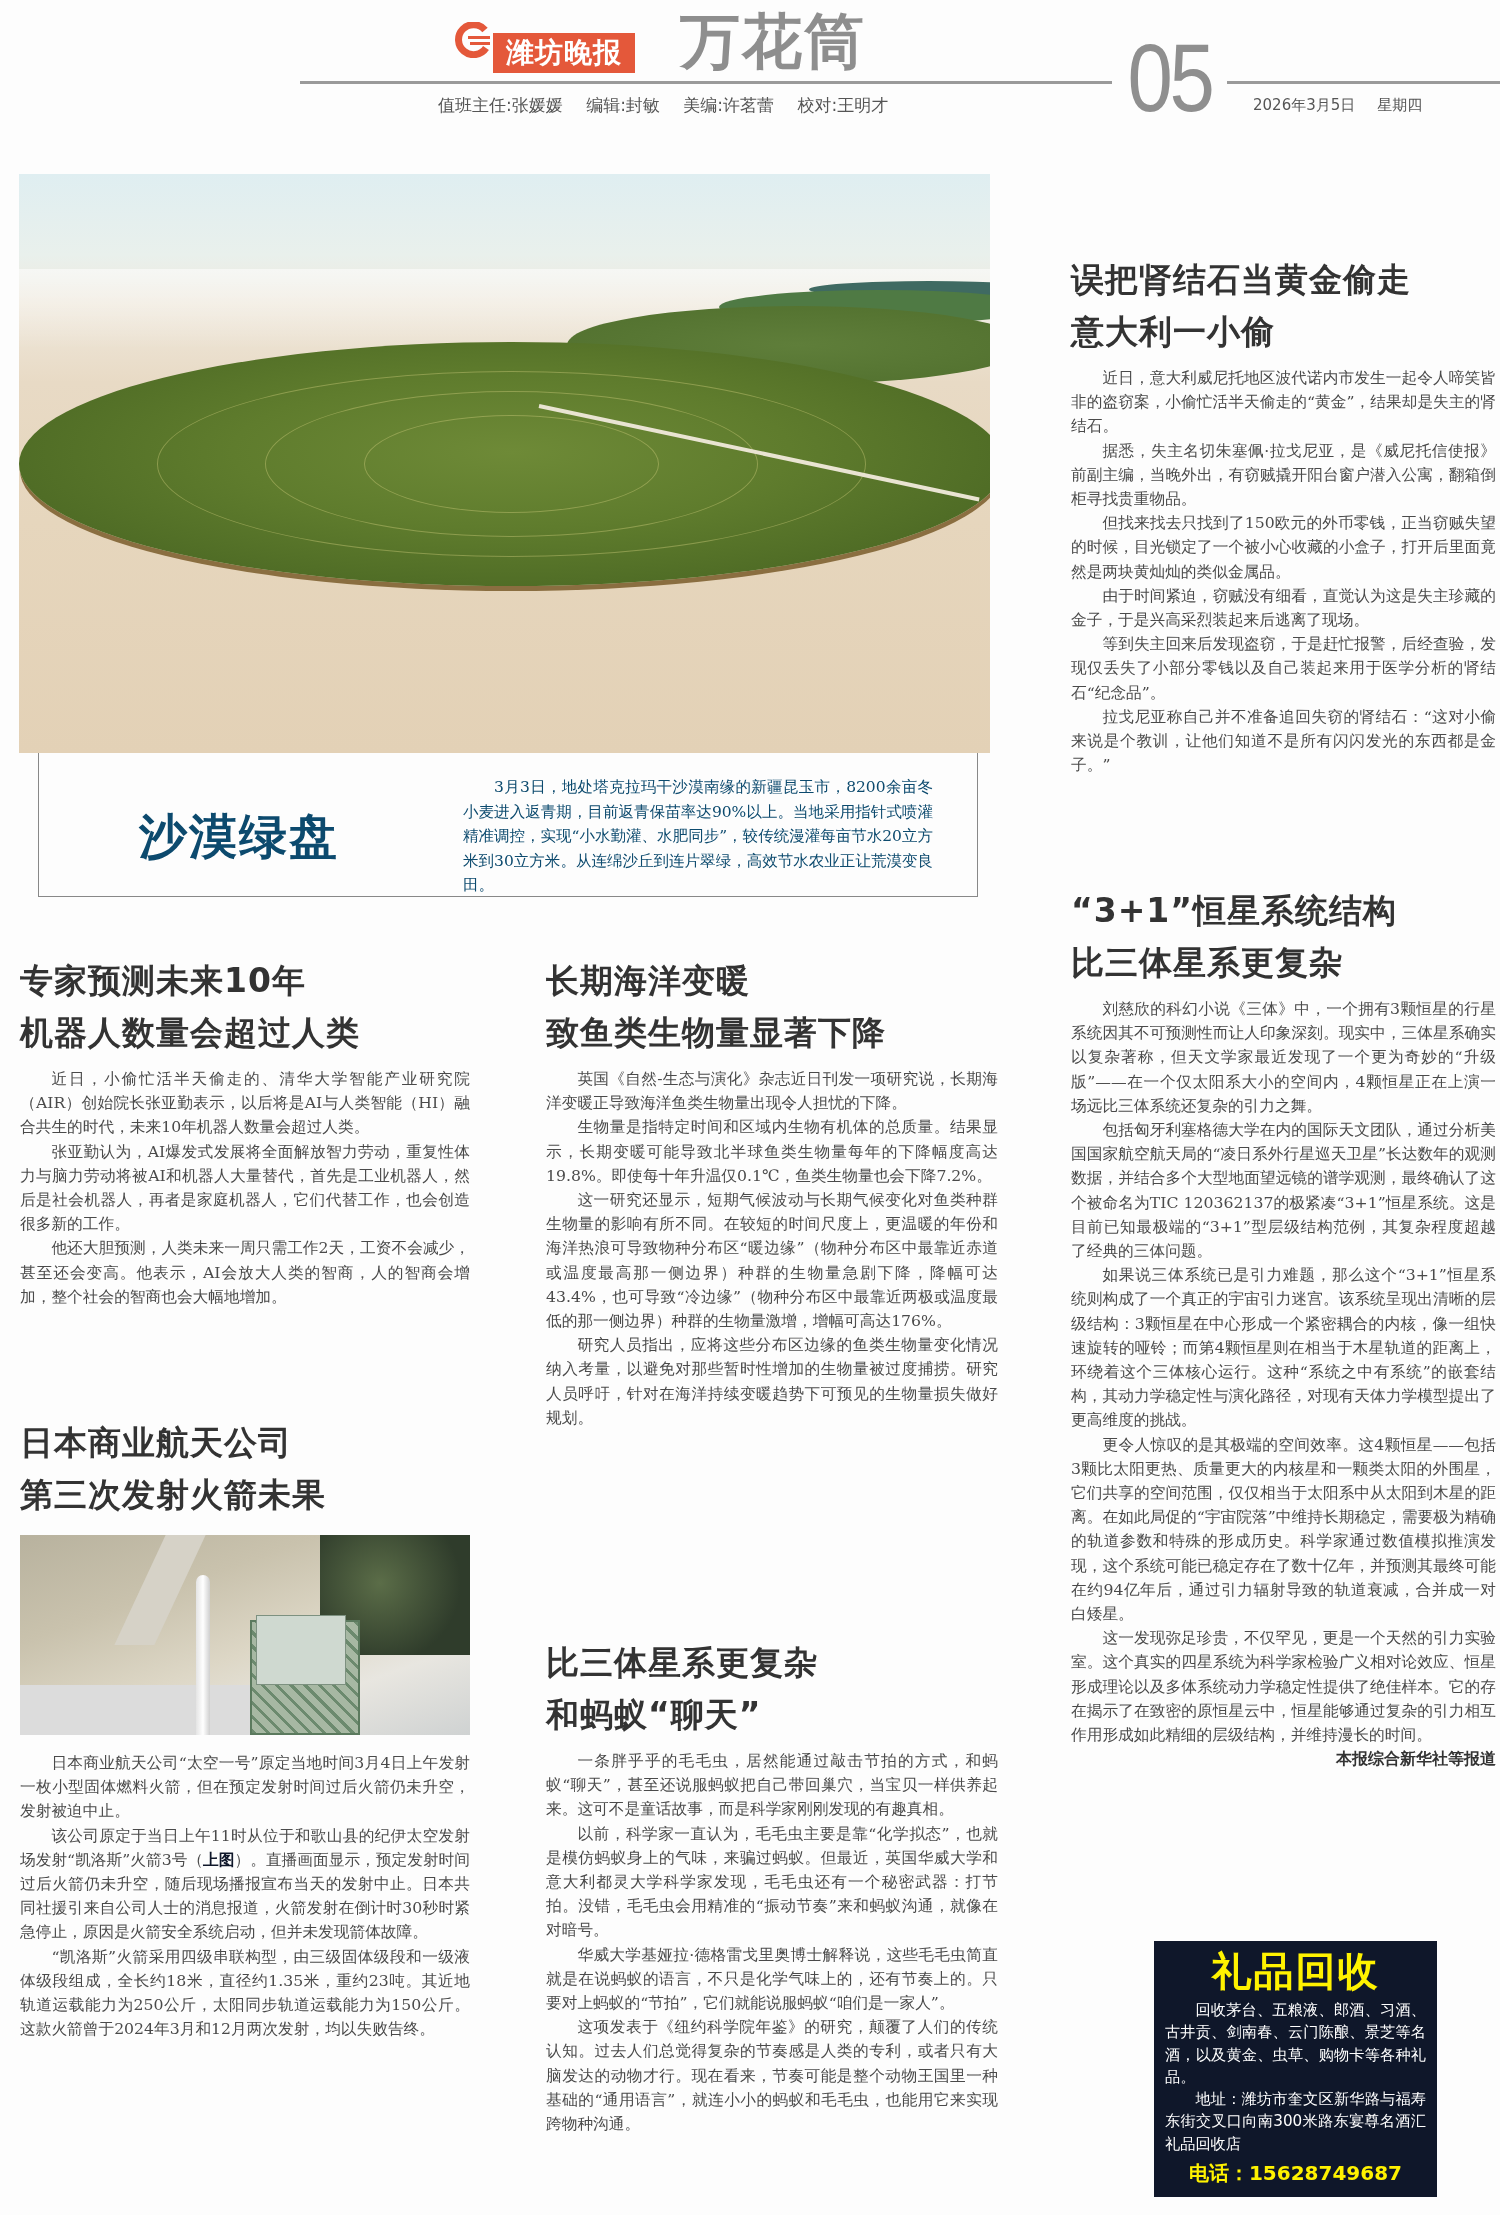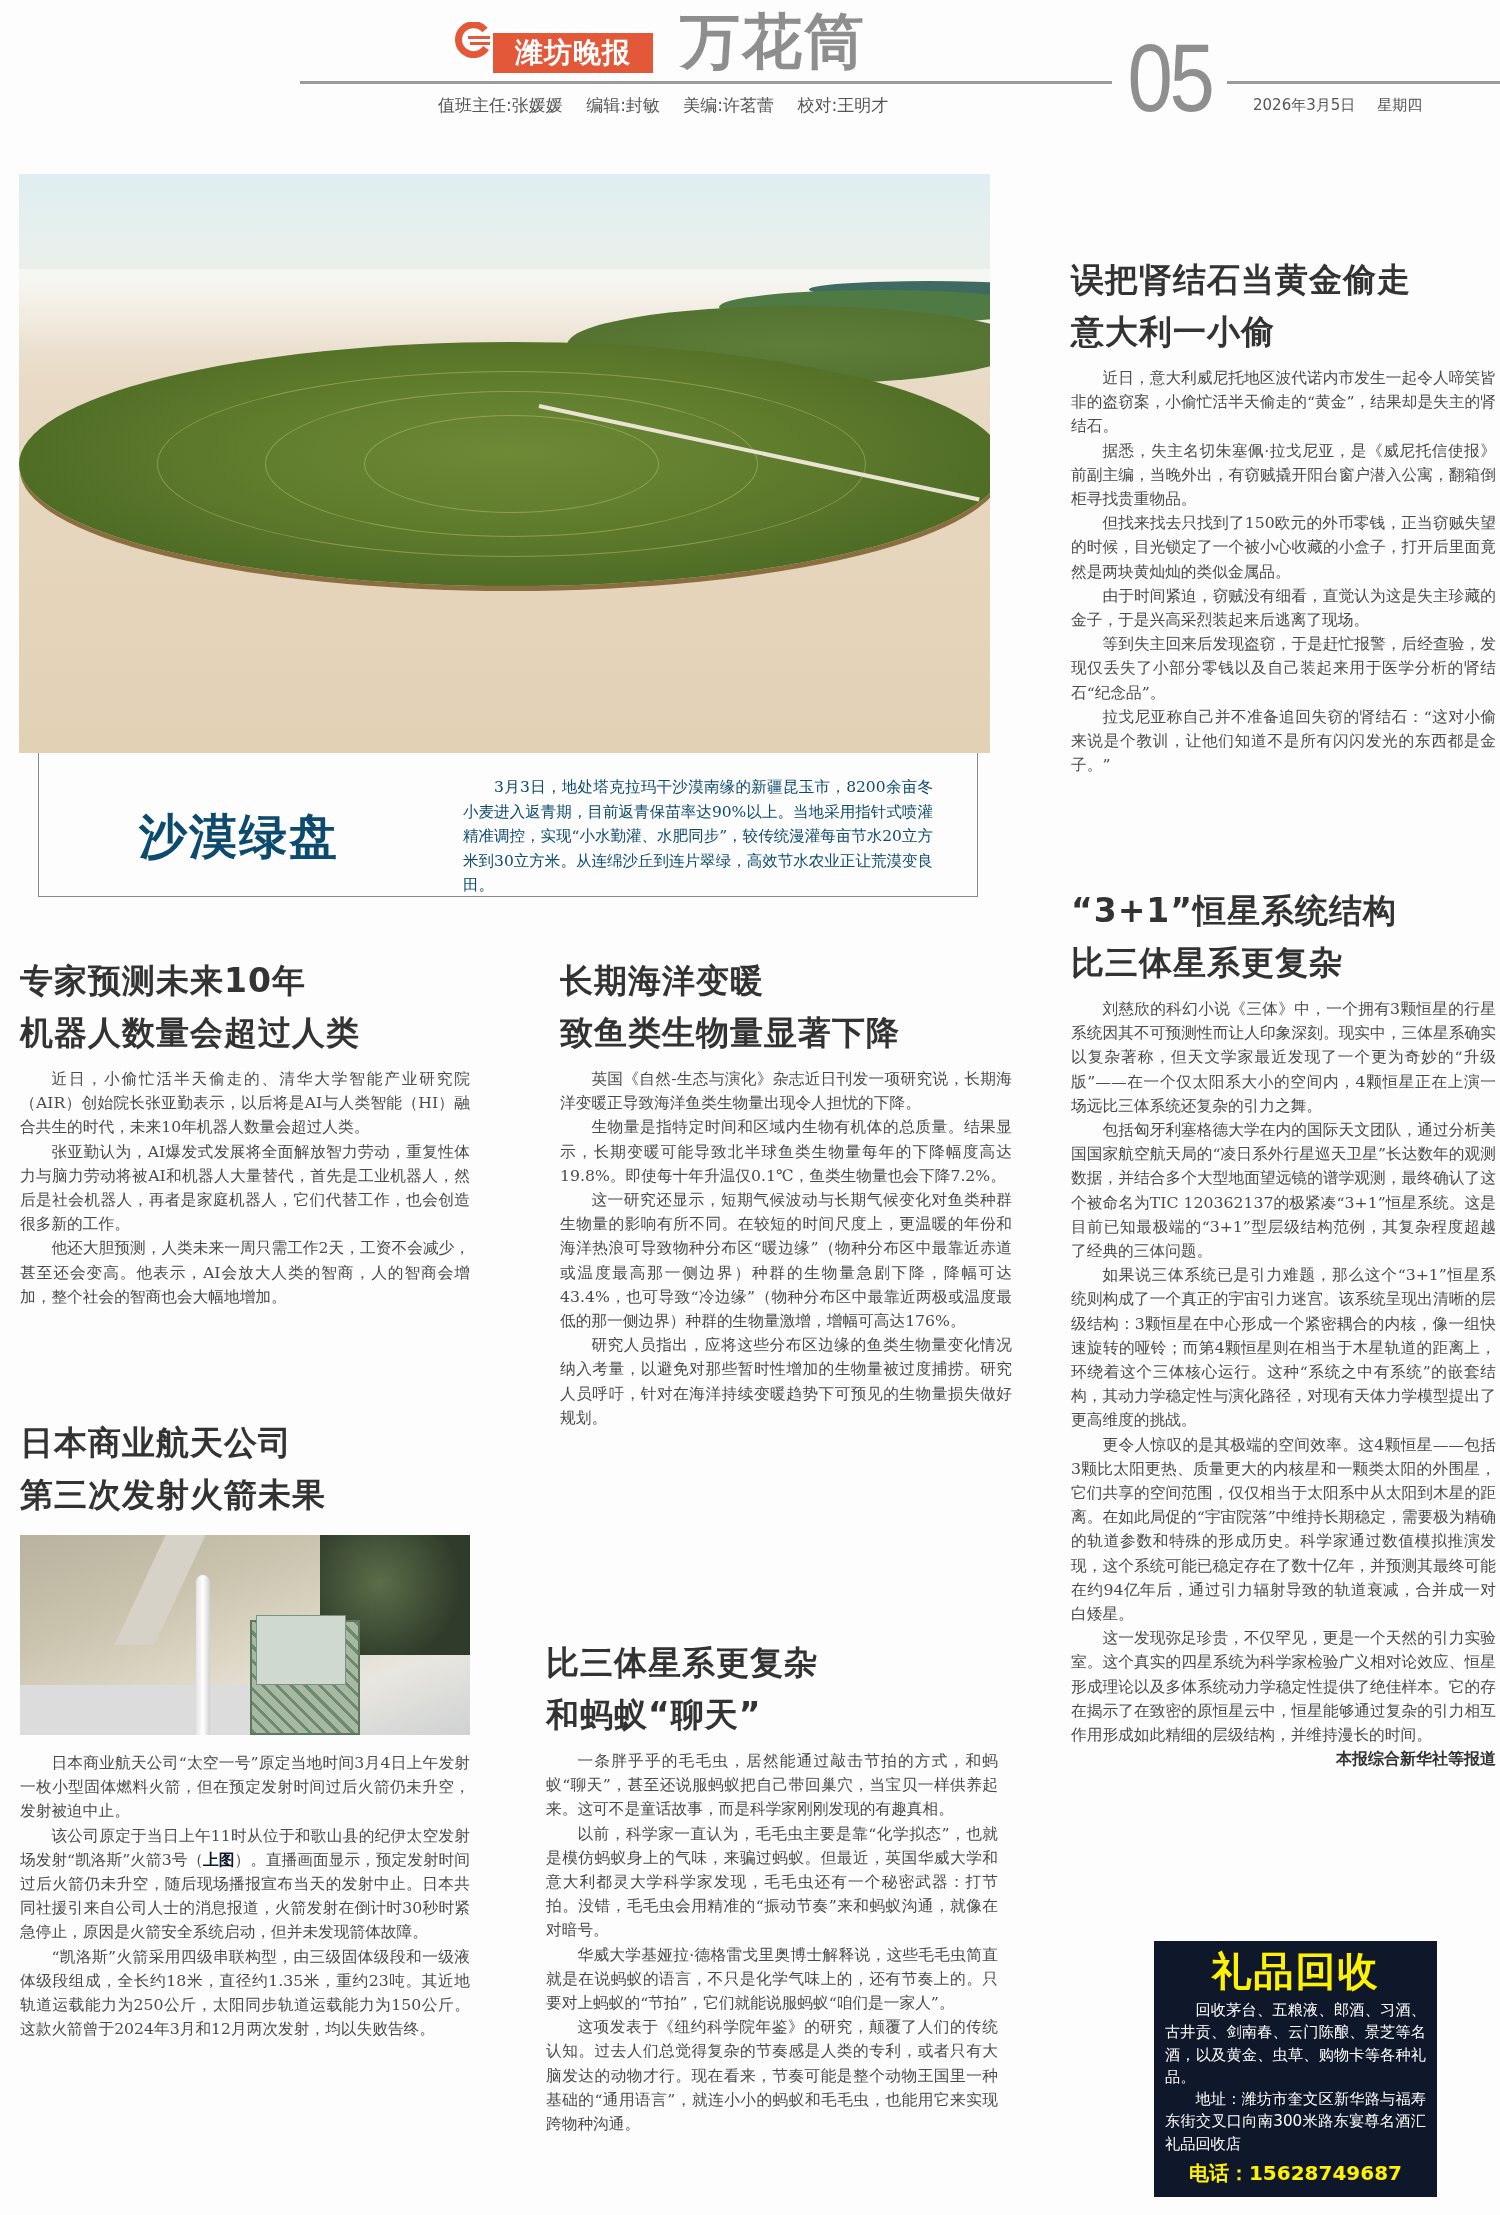--- a/index.html
+++ b/index.html
@@ -2,21 +2,21 @@
 <html><head>
 <meta charset="utf-8">
 <style>
   * { margin: 0; padding: 0; box-sizing: border-box; }
   html, body { width: 1500px; height: 2215px; background: #fdfdfd; overflow: hidden; }
   body { position: relative; font-family: "DejaVu Serif", "Liberation Serif", serif; color: #3a3a3a; }
 
   
   .masthead { position: absolute; left: 0; top: 0; width: 1500px; height: 130px; }
   .logo-mark { position: absolute; left: 455px; top: 22px; width: 36px; height: 36px; }
-  .logo-box { position: absolute; left: 493px; top: 33px; height: 40px; padding: 0 22px; background: #e4583a; color: #fff; font-family: "DejaVu Sans", sans-serif; font-weight: bold; font-size: 28px; line-height: 40px; letter-spacing: 1px; }
+  .logo-box { position: absolute; left: 493px; top: 33px; height: 40px; padding: 0 13px; background: #e4583a; color: #fff; font-family: "DejaVu Sans", sans-serif; font-weight: bold; font-size: 28px; line-height: 40px; letter-spacing: 1px; }
   .section-title { position: absolute; left: 680px; top: 6px; font-family: "DejaVu Sans", sans-serif; font-weight: bold; font-size: 60px; line-height: 70px; color: #8e8e8e; letter-spacing: 2px; }
   .rule-left { position: absolute; left: 300px; top: 81px; width: 812px; height: 3px; background: #9a9a9a; }
   .rule-right { position: absolute; left: 1227px; top: 81px; width: 273px; height: 3px; background: #9a9a9a; }
   .page-no { position: absolute; left: 1112px; top: 30px; width: 115px; text-align: center; font-family: "Liberation Sans", sans-serif; font-size: 96px; line-height: 96px; color: #8f8f8f; letter-spacing: -4px; transform: scaleX(0.85); transform-origin: center; }
   .staff { position: absolute; left: 438px; top: 94px; font-family: "DejaVu Sans", sans-serif; font-size: 17px; color: #555; white-space: nowrap; }
   .staff span { margin-right: 18px; }
   .date-line { position: absolute; left: 1253px; top: 96px; font-family: "DejaVu Sans", sans-serif; font-size: 15px; color: #555; white-space: nowrap; }
   .date-line span + span { margin-left: 22px; }
 
   
@@ -36,21 +36,21 @@
   
   .article { position: absolute; }
   .headline { font-family: "DejaVu Sans", sans-serif; font-weight: bold; color: #333; font-size: 33px; line-height: 52px; letter-spacing: 1px; white-space: nowrap; }
   .body { font-family: "DejaVu Serif", serif; font-size: 15.7px; line-height: 24.2px; color: #4a4a4a; text-align: justify; margin-top: 8px; }
   .body p { text-indent: 2em; }
   .body .bold { font-weight: bold; color: #0f172a; }
   .byline { font-family: "DejaVu Sans", sans-serif; font-weight: bold; font-size: 16px; color: #333; text-align: right; margin-top: 2px; }
 
   #art-robot { left: 20px; top: 955px; width: 450px; }
   #art-space { left: 20px; top: 1417px; width: 450px; }
-  #art-ocean { left: 546px; top: 955px; width: 452px; margin-left: 14px; }
+  #art-ocean { left: 546px; top: 955px; width: 452px; }
   #art-caterpillar { left: 546px; top: 1637px; width: 452px; }
   #art-thief { left: 1071px; top: 254px; width: 425px; }
   #art-star { left: 1071px; top: 885px; width: 425px; }
 
   .photo-rocket { position: relative; width: 450px; height: 200px; margin-top: 14px; overflow: hidden; background: linear-gradient(160deg, #b8b29e 0%, #c9c2ad 30%, #ddd7c6 55%, #e8e6e0 75%, #cfd2d2 100%); }
   .photo-rocket .trees { position: absolute; right: 0; top: 0; width: 150px; height: 120px; background: radial-gradient(circle at 40% 40%, #5b6d48, #2f3c2b 70%); }
   .photo-rocket .road { position: absolute; left: 120px; top: 0; width: 40px; height: 110px; background: #d6d2c7; transform: skewX(-25deg); }
   .photo-rocket .rocket { position: absolute; left: 176px; top: 40px; width: 14px; height: 160px; border-radius: 7px 7px 0 0; background: linear-gradient(90deg, #e4e4e4, #ffffff, #cfcfcf); }
   .photo-rocket .tower { position: absolute; left: 230px; top: 85px; width: 110px; height: 115px; background: repeating-linear-gradient(45deg, #6c8a6e 0 3px, #a7b8a3 3px 10px); border: 2px solid #5b7a5e; }
   .photo-rocket .tower-top { position: absolute; left: 236px; top: 80px; width: 90px; height: 70px; background: #cfd9d0; border: 1px solid #7d9180; }

